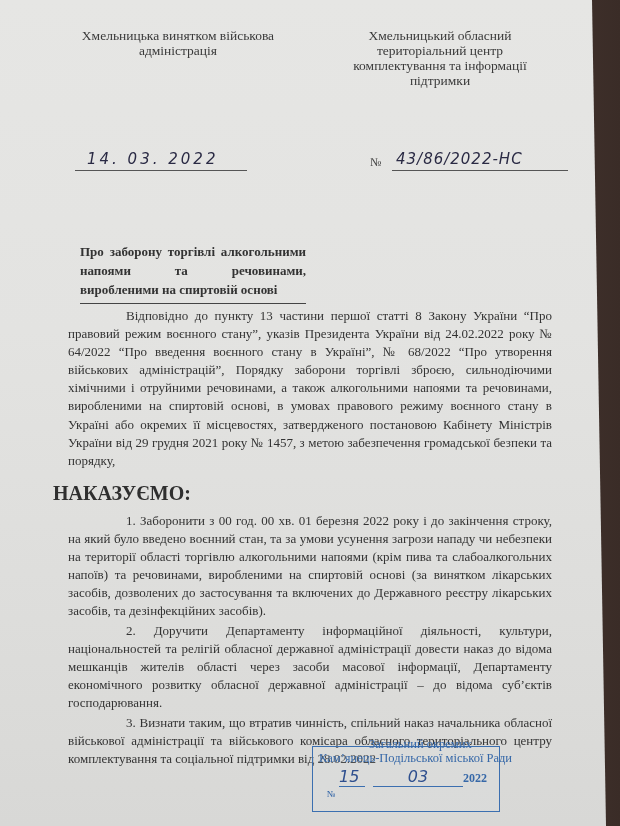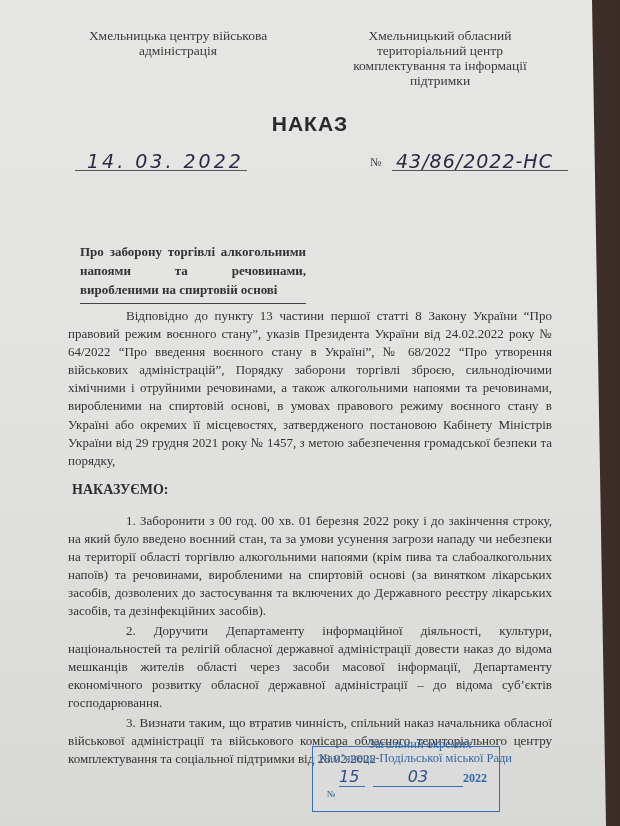--- a/index.html
+++ b/index.html
@@ -15,67 +15,66 @@
   .paper {
     position:absolute; left:0; top:0; width:620px; height:826px;
     background: linear-gradient(180deg, #e6e6e4 0%, #e3e3e1 40%, #dddddb 75%, #d8d8d6 100%);
     clip-path: polygon(0 0, 592px 0, 606px 826px, 0 826px);
     color:#2f2f2f;
   }
   .abs { position:absolute; }
   .hdr { font-size:13.5px; line-height:15px; text-align:center; color:#3a3a3a; }
   .title { font-size:21px; font-weight:bold; letter-spacing:1px; color:#2a2a2a;
     font-family:"Liberation Sans", sans-serif; }
-  .hand { font-family:"DejaVu Sans", sans-serif; font-style:italic; font-size:19px; color:#2a2a44; letter-spacing:3px; }
+  .hand { font-family:"DejaVu Sans", sans-serif; font-style:italic; font-size:15px; color:#2a2a44; letter-spacing:3px; }
   .uline { border-bottom:1px solid #555; }
   .subject { font-size:13px; line-height:19px; font-weight:bold; color:#333; text-align:justify; }
   .para { font-size:13px; line-height:18.1px; color:#333; text-align:justify; }
   .para .indent { display:inline-block; width:58px; }
   .bold { font-weight:bold; }
   .stamp { border:1.5px solid #3b6fb0; color:#3668a8; }
   .stamp-text { font-family:"Liberation Serif", serif; font-size:12.5px; color:#3668a8; }
   .stamp-hand { font-family:"DejaVu Sans", sans-serif; font-style:italic; color:#2e4f8e; }
 </style>
 </head>
 <body>
 
 <div class="wood"></div>
 
 <div class="paper">
 
   <div class="abs hdr" style="left:68px; top:28px; width:220px;">
-    <div>Хмельницька центру військова</div>
+    <div>Хмельницька винятком військова</div>
     <div>адміністрація</div>
   </div>
 
   <div class="abs hdr" style="left:335px; top:28px; width:210px;">
     <div>Хмельницький обласний</div>
     <div>територіальний центр</div>
     <div>комплектування та інформації</div>
     <div>підтримки</div>
   </div>
 
-  <div class="abs title" style="left:0; width:620px; top:112px; text-align:center;">НАКАЗ</div>
 
   <div class="abs uline" style="left:75px; top:150px; width:172px; height:20px;">
     <span class="hand" style="position:absolute; left:12px; top:0;">14. 03. 2022</span>
   </div>
 
   <div class="abs" style="left:370px; top:155px; font-size:12px; color:#444;">№</div>
   <div class="abs uline" style="left:392px; top:150px; width:176px; height:20px;">
     <span class="hand" style="position:absolute; left:4px; top:0; letter-spacing:1px;">43/86/2022-НС</span>
   </div>
 
   <div class="abs subject" style="left:80px; top:242px; width:226px; padding-bottom:4px; border-bottom:1.5px solid #444;">Про заборону торгівлі алкогольними напоями та речовинами, виробленими на спиртовій основі</div>
 
   <div class="abs para" style="left:68px; top:307px; width:484px;">
     <span class="indent"></span><span>Відповідно до пункту 13 частини першої статті 8 Закону України “Про правовий режим воєнного стану”, указів Президента України від 24.02.2022 року № 64/2022 “Про введення воєнного стану в Україні”, № 68/2022 “Про утворення військових адміністрацій”, Порядку заборони торгівлі зброєю, сильнодіючими хімічними і отруйними речовинами, а також алкогольними напоями та речовинами, виробленими на спиртовій основі, в умовах правового режиму воєнного стану в Україні або окремих її місцевостях, затвердженого постановою Кабінету Міністрів України від 29 грудня 2021 року № 1457, з метою забезпечення громадської безпеки та порядку,</span>
   </div>
 
-  <div class="abs bold" style="left:72px; top:482px; font-size:14px; color:#2f2f2f;">НАКАЗУЄМО:</div>
+  <div class="abs bold" style="left:53px; top:482px; font-size:20px; color:#2f2f2f;">НАКАЗУЄМО:</div>
 
   <div class="abs para" style="left:68px; top:512px; width:484px;">
     <span class="indent"></span><span>1. Заборонити з 00 год. 00 хв. 01 березня 2022 року і до закінчення строку, на який було введено воєнний стан, та за умови усунення загрози нападу чи небезпеки на території області торгівлю алкогольними напоями (крім пива та слабоалкогольних напоїв) та речовинами, виробленими на спиртовій основі (за винятком лікарських засобів, дозволених до застосування та включених до Державного реєстру лікарських засобів, та дезінфекційних засобів).</span>
   </div>
 
   <div class="abs para" style="left:68px; top:622px; width:484px;">
     <span class="indent"></span><span>2. Доручити Департаменту інформаційної діяльності, культури, національностей та релігій обласної державної адміністрації довести наказ до відома мешканців жителів області через засоби масової інформації, Департаменту економічного розвитку обласної державної адміністрації – до відома суб’єктів господарювання.</span>
   </div>
 
   <div class="abs para" style="left:68px; top:714px; width:484px;">

